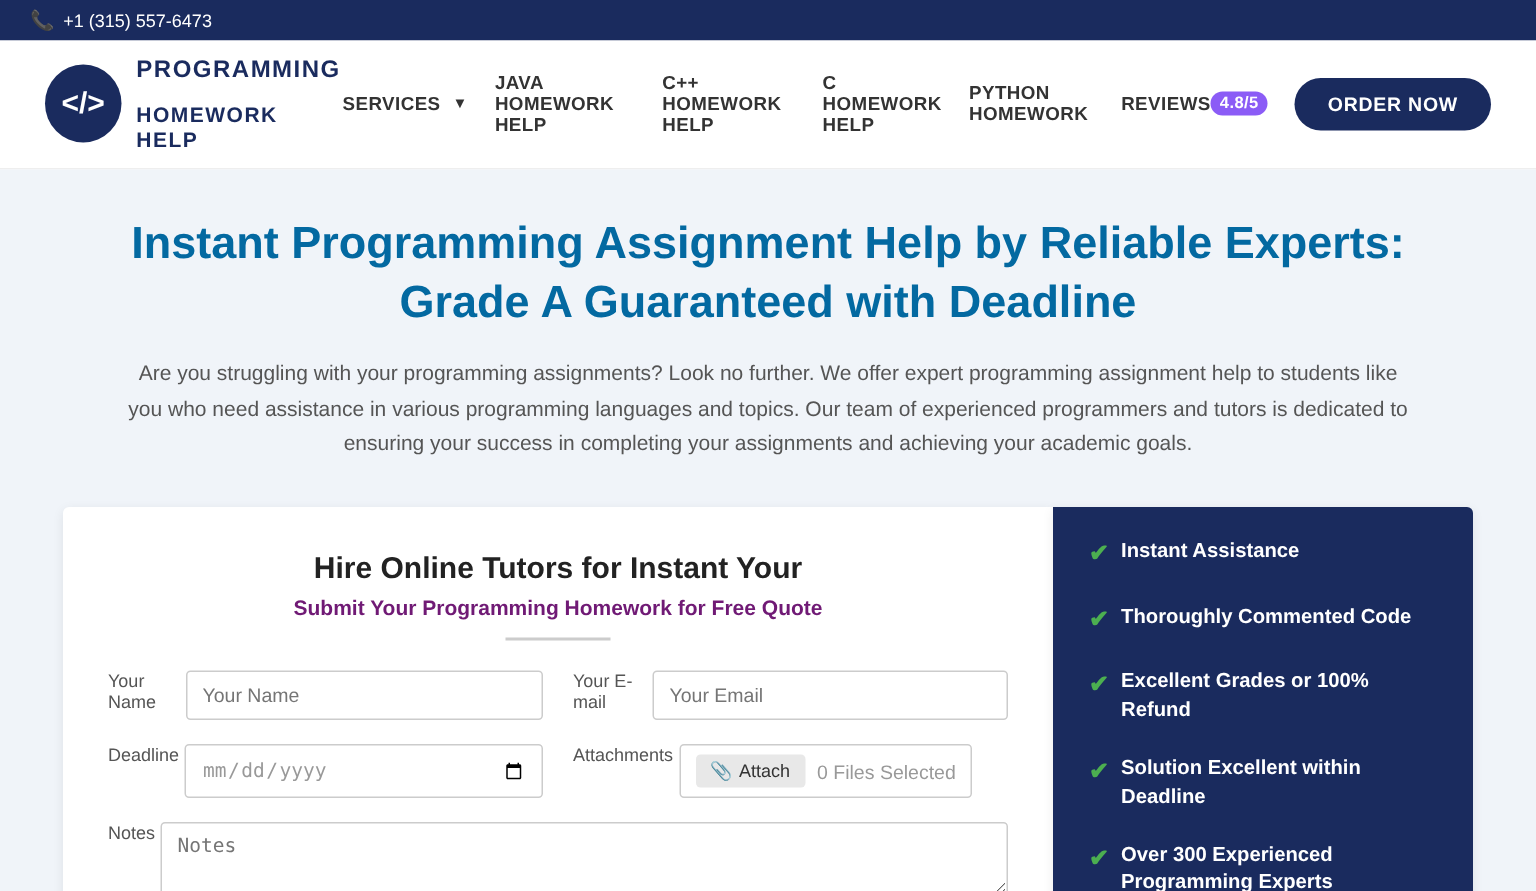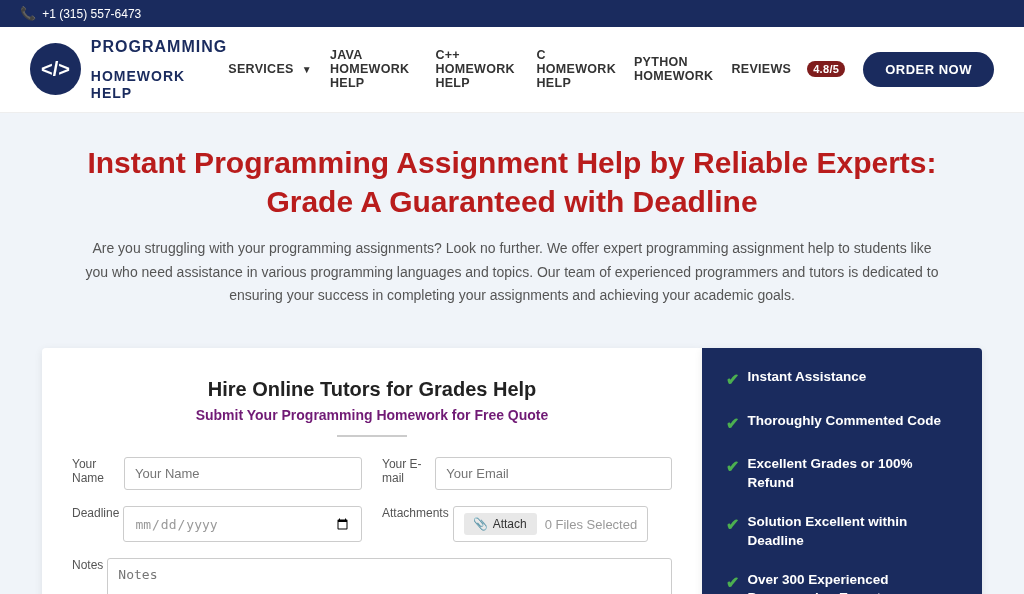--- a/index.html
+++ b/index.html
@@ -76,27 +76,27 @@
       text-transform: uppercase;
       letter-spacing: 0.3px;
     }
     .nav-services {
       display: flex;
       align-items: center;
       gap: 8px;
     }
     .nav-services .dropdown-arrow { font-size: 10px; color: #333; }
     .reviews-badge {
-      background: #7f1d1d;
+      background: #8b5cf6;
       color: #fff;
       padding: 2px 6px;
       border-radius: 10px;
       font-size: 11px;
       font-weight: bold;
-      margin-left: 16px;
+      margin-left: 0;
     }
     .order-btn {
       background: #1a2b5e;
       color: #fff;
       padding: 10px 22px;
       border-radius: 25px;
       font-size: 13px;
       font-weight: bold;
       text-decoration: none;
       text-transform: uppercase;
@@ -104,32 +104,32 @@
       white-space: nowrap;
     }
 
     
     .hero {
       background: #f0f4f9;
       text-align: center;
       padding: 30px 80px 20px;
     }
     .hero h1 {
-      color: #b91c1c;
+      color: #0369a1;
       font-size: 30px;
       font-weight: bold;
       line-height: 1.3;
       margin-bottom: 16px;
     }
     .hero p {
       color: #555;
       font-size: 14px;
       line-height: 1.7;
       max-width: 860px;
-      margin: 10px auto;
+      margin: 0 auto;
     }
 
     
     .main-content {
       background: #f0f4f9;
       padding: 0 0 20px 0;
       display: flex;
       justify-content: center;
     }
     .content-wrapper {
@@ -298,21 +298,21 @@
 
 <div class="hero">
   <h1>Instant Programming Assignment Help by Reliable Experts: Grade A Guaranteed with Deadline</h1>
   <p>Are you struggling with your programming assignments? Look no further. We offer expert programming assignment help to students like you who need assistance in various programming languages and topics. Our team of experienced programmers and tutors is dedicated to ensuring your success in completing your assignments and achieving your academic goals.</p>
 </div>
 
 <div class="main-content">
   <div class="content-wrapper">
 
     <div class="form-panel">
-      <h2>Hire Online Tutors for Grades Help</h2>
+      <h2>Hire Online Tutors for Instant Your</h2>
       <p class="subtitle">Submit Your Programming Homework for Free Quote</p>
       <div class="form-divider"></div>
 
       <div class="form-row">
         <div class="form-group">
           <label>Your Name</label>
           <input type="text" placeholder="Your Name" style="">
         </div>
         <div class="form-group">
           <label>Your E-mail</label>

